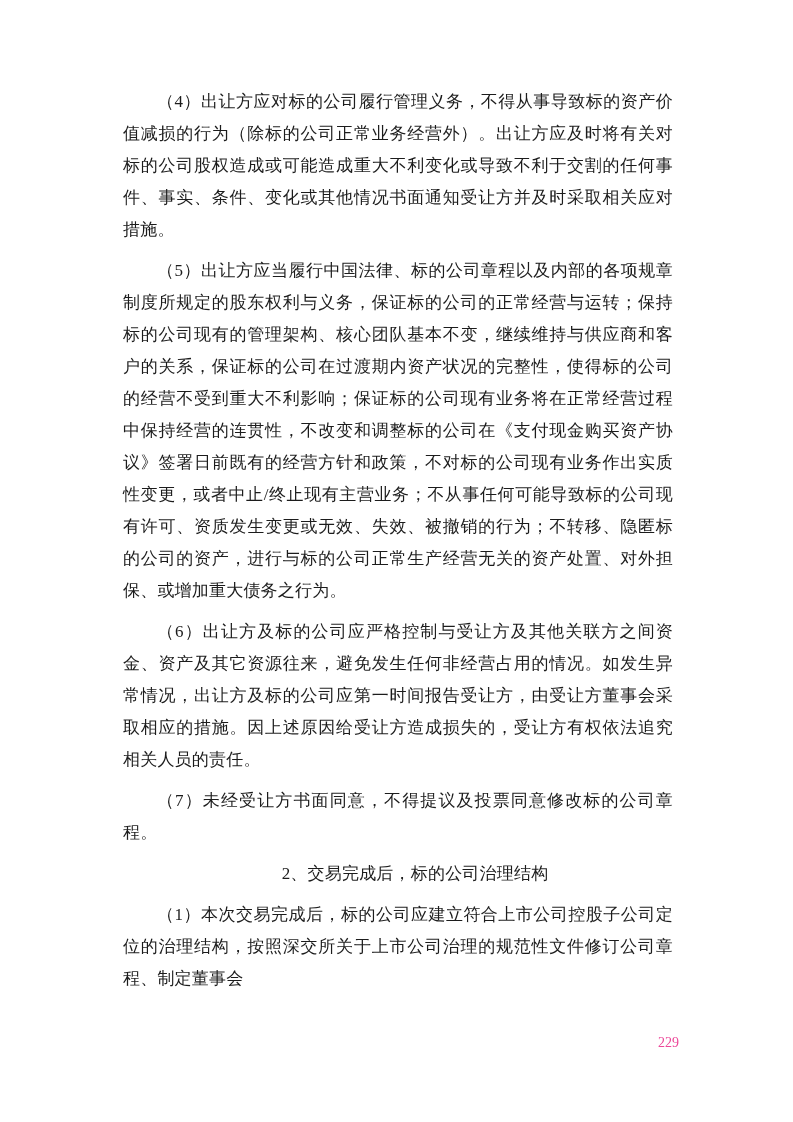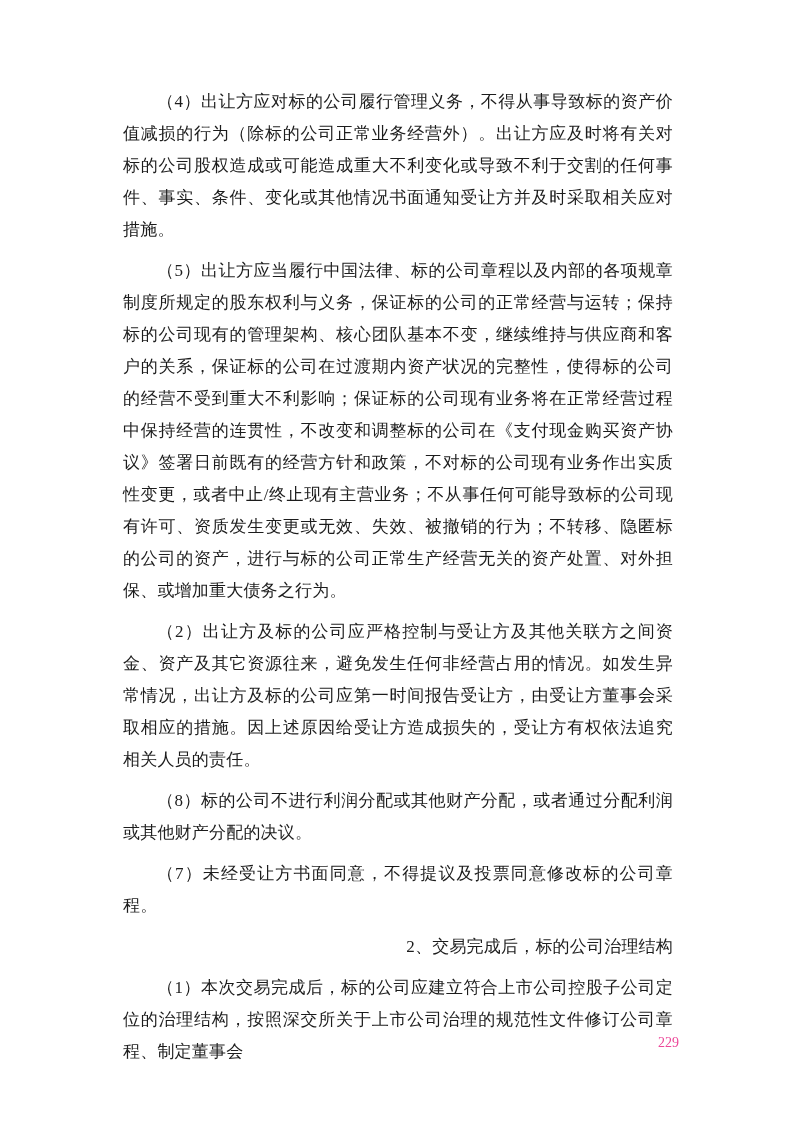--- a/index.html
+++ b/index.html
@@ -27,40 +27,39 @@
     font-size: 17px;
     line-height: 32px;
     text-align: justify;
     text-indent: 2em;
     letter-spacing: 0.2px;
   }
   .heading {
     margin: 0 0 9px 0;
     font-size: 17px;
     line-height: 32px;
-    text-align: right;
+    text-align: center;
     text-indent: 2em;
     letter-spacing: 0.2px;
   }
   .page-number {
     position: absolute;
     top: 1034px;
     right: 114px;
     font-size: 14px;
     line-height: 18px;
     color: #ec4899;
   }
 </style>
 </head>
 <body>
 
 <div class="page">
   <div class="content">
     <p class="para">（4）出让方应对标的公司履行管理义务，不得从事导致标的资产价值减损的行为（除标的公司正常业务经营外）。出让方应及时将有关对标的公司股权造成或可能造成重大不利变化或导致不利于交割的任何事件、事实、条件、变化或其他情况书面通知受让方并及时采取相关应对措施。</p>
     <p class="para">（5）出让方应当履行中国法律、标的公司章程以及内部的各项规章制度所规定的股东权利与义务，保证标的公司的正常经营与运转；保持标的公司现有的管理架构、核心团队基本不变，继续维持与供应商和客户的关系，保证标的公司在过渡期内资产状况的完整性，使得标的公司的经营不受到重大不利影响；保证标的公司现有业务将在正常经营过程中保持经营的连贯性，不改变和调整标的公司在《支付现金购买资产协议》签署日前既有的经营方针和政策，不对标的公司现有业务作出实质性变更，或者中止/终止现有主营业务；不从事任何可能导致标的公司现有许可、资质发生变更或无效、失效、被撤销的行为；不转移、隐匿标的公司的资产，进行与标的公司正常生产经营无关的资产处置、对外担保、或增加重大债务之行为。</p>
-    <p class="para">（2）出让方及标的公司应严格控制与受让方及其他关联方之间资金、资产及其它资源往来，避免发生任何非经营占用的情况。如发生异常情况，出让方及标的公司应第一时间报告受让方，由受让方董事会采取相应的措施。因上述原因给受让方造成损失的，受让方有权依法追究相关人员的责任。</p>
-    <p class="para">（8）标的公司不进行利润分配或其他财产分配，或者通过分配利润或其他财产分配的决议。</p>
+    <p class="para">（6）出让方及标的公司应严格控制与受让方及其他关联方之间资金、资产及其它资源往来，避免发生任何非经营占用的情况。如发生异常情况，出让方及标的公司应第一时间报告受让方，由受让方董事会采取相应的措施。因上述原因给受让方造成损失的，受让方有权依法追究相关人员的责任。</p>
     <p class="para">（7）未经受让方书面同意，不得提议及投票同意修改标的公司章程。</p>
     <p class="heading">2、交易完成后，标的公司治理结构</p>
     <p class="para">（1）本次交易完成后，标的公司应建立符合上市公司控股子公司定位的治理结构，按照深交所关于上市公司治理的规范性文件修订公司章程、制定董事会</p>
   </div>
   <div class="page-number">229</div>
 </div>
 
 </body></html>

